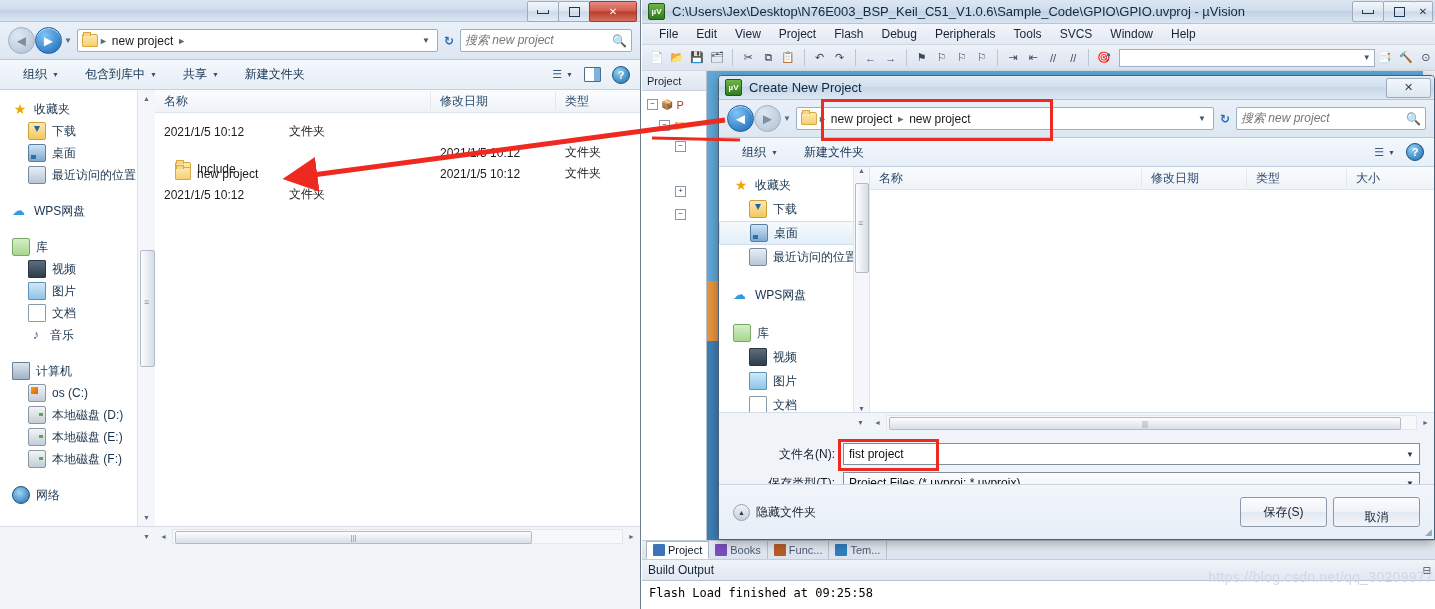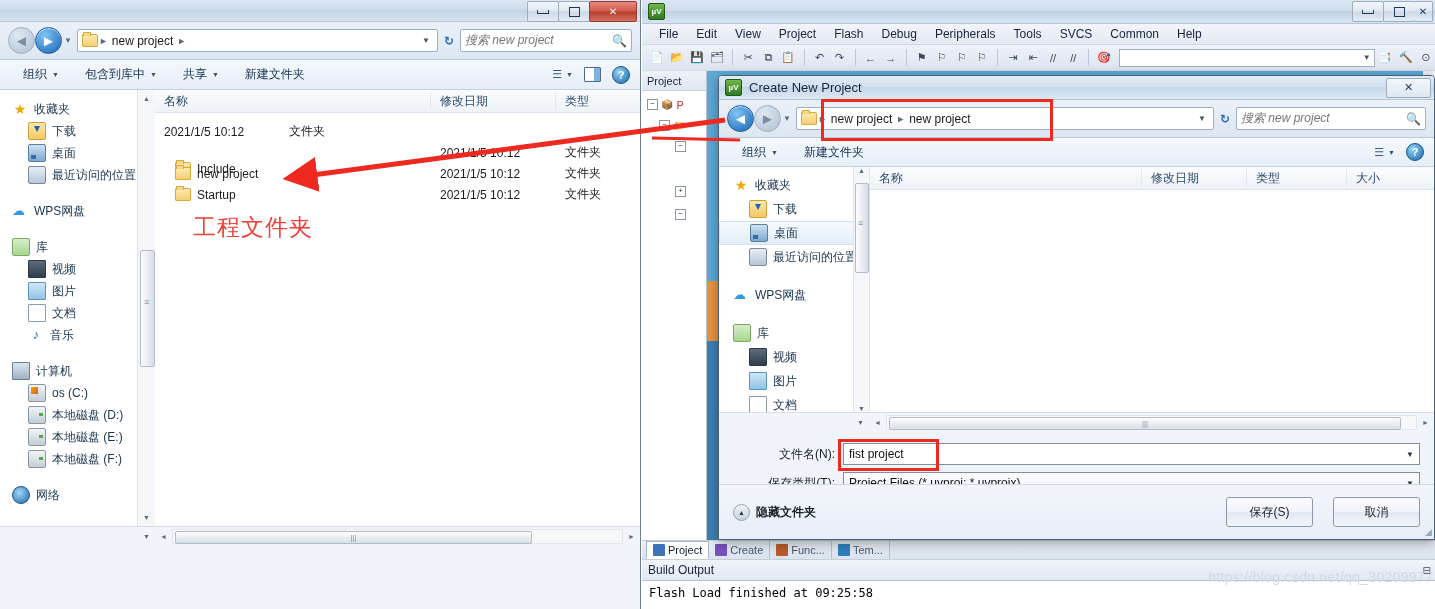--- a/index.html
+++ b/index.html
@@ -281,29 +281,29 @@
   .finput{flex:1;height:22px;background:#fff;border:1px solid #7f8fa0;
     display:flex;align-items:center;padding:0 5px;box-sizing:border-box;font-size:12px;color:#111;
     position:relative;}
   .fcombo{flex:1;height:22px;background:linear-gradient(to bottom,#fbfcfe,#eef2f7);
     border:1px solid #7f8fa0;display:flex;align-items:center;padding:0 5px;box-sizing:border-box;
     font-size:12px;color:#111;}
   .fcaret{margin-left:auto;font-size:8px;color:#2c3a4a;}
   #dlg-footer{position:absolute;left:0;right:0;bottom:0;height:55px;
     background:linear-gradient(to bottom,#f2f6fb,#e7eef7);border-top:1px solid #ccd6e2;
     display:flex;align-items:center;padding:0 14px;box-sizing:border-box;}
-  .hidefolders{display:flex;align-items:center;gap:6px;font-size:12px;color:#16202c;font-weight:bold;}
+  .hidefolders{display:flex;align-items:center;gap:6px;font-size:12px;color:#16202c;}
   .hfico{width:15px;height:15px;border-radius:50%;
     background:linear-gradient(to bottom,#f0f4f9,#c6d1dd);border:1px solid #93a1b1;
     display:flex;align-items:center;justify-content:center;font-size:7px;color:#2c3a4a;}
   .dbtn{width:85px;height:28px;border:1px solid #8c99a8;border-radius:3px;
     background:linear-gradient(to bottom,#fbfcfe 0%,#f0f3f8 48%,#e3e9f1 52%,#f2f5fa 100%);
     display:flex;align-items:center;justify-content:center;font-size:12px;color:#15202e;}
   #btn-save{margin-left:auto;text-align:center;}
-  #btn-cancel{margin-left:20px;}
+  #btn-cancel{margin-left:6px;align-items:flex-end;}
   .resizer{position:absolute;right:2px;bottom:2px;font-size:9px;color:#9aa7b5;}
 
   
   #arrows{position:absolute;left:0;top:0;width:1435px;height:609px;pointer-events:none;}
 </style>
 </head>
 <body>
 
 <div id="explorer">
 
@@ -463,49 +463,45 @@
           </div>
           <div class="frow">
             <div class="nm" style="width: 276px;">
               <span class="fold-ico"></span>
               <span>new project</span>
             </div>
             <div class="md" style="width: 125px;">2021/1/5 10:12</div>
             <div class="tp" style="width: 80px;">文件夹</div>
           </div>
           <div class="frow">
-            <div class="nm" style="width: 276px;">
-              <span class="fold-ico"></span>
-              <span>Startup</span>
-            </div>
             <div class="md" style="width: 125px;">2021/1/5 10:12</div>
             <div class="tp" style="width: 80px;">文件夹</div>
           </div>
         </div>
-      <div id="redlabel">工程文件夹</div>
     </div>
   </div>
 
   <div id="exp-hscroll">
     <div style="width:155px;display:flex;justify-content:flex-end;align-items:center;">
       <span class="hs-arrow">▼</span>
     </div>
     <span class="hs-arrow">◄</span>
     <div class="hs-track">
       <div class="hs-thumb">|||</div>
     </div>
     <span class="hs-arrow">►</span>
   </div>
 
 </div>
 
 <div id="keil">
 
   <div id="keil-title">
     <div class="uvlogo">µV</div>
+    <div class="t">C:\Users\Jex\Desktop\N76E003_BSP_Keil_C51_V1.0.6\Sample_Code\GPIO\GPIO.uvproj - µVision</div>
     <div class="winctl">
       <div class="winbtn">
           <span class="mn"></span>
         </div>
       <div class="winbtn">
           <span class="sq"></span>
         </div>
       <div class="winbtn" style="width:18px;border-left:none;">✕</div>
     </div>
   </div>
@@ -513,21 +509,21 @@
   <div id="keil-menu">
       <div class="mitem">File</div>
       <div class="mitem">Edit</div>
       <div class="mitem">View</div>
       <div class="mitem">Project</div>
       <div class="mitem">Flash</div>
       <div class="mitem">Debug</div>
       <div class="mitem">Peripherals</div>
       <div class="mitem">Tools</div>
       <div class="mitem">SVCS</div>
-      <div class="mitem">Common</div>
+      <div class="mitem">Window</div>
       <div class="mitem">Help</div>
     </div>
 
   <div id="keil-toolbar">
     <div class="tbtn">📄</div>
     <div class="tbtn">📂</div>
     <div class="tbtn">💾</div>
     <div class="tbtn">🗂</div>
     <div class="tsep"></div>
     <div class="tbtn">✂</div>
@@ -590,21 +586,21 @@
   <div class="kscroll-v"></div>
 
   <div id="keil-bottom">
     <div id="keil-tabs">
         <div class="ktab active">
           <span class="ti" style="background: rgb(59, 116, 184);"></span>
           <span>Project</span>
         </div>
         <div class="ktab">
           <span class="ti" style="background: rgb(122, 79, 191);"></span>
-          <span>Create</span>
+          <span>Books</span>
         </div>
         <div class="ktab">
           <span class="ti" style="background: rgb(184, 92, 42);"></span>
           <span>Func...</span>
         </div>
         <div class="ktab">
           <span class="ti" style="background: rgb(47, 127, 191);"></span>
           <span>Tem...</span>
         </div>
       </div>

